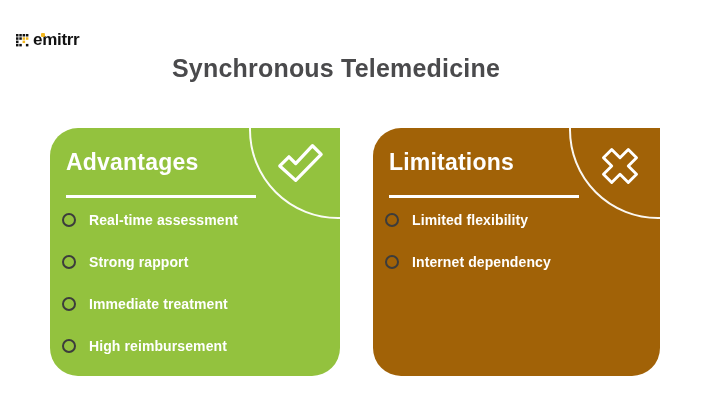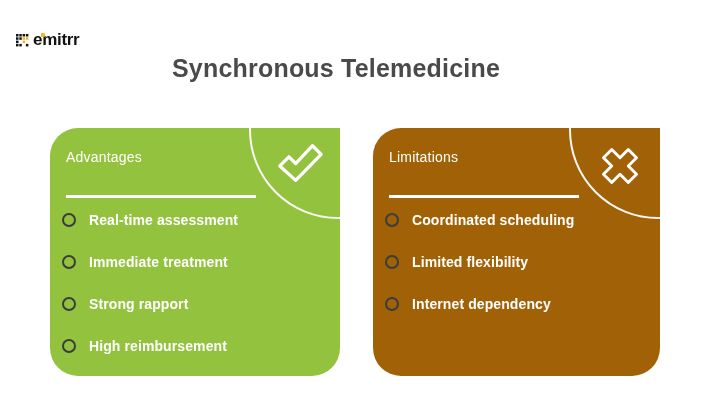--- a/index.html
+++ b/index.html
@@ -63,22 +63,22 @@
     overflow: hidden;
   }
   .card-green { left: 50px;  width: 290px; background: #93C23E; }
   .card-red   { left: 373px; width: 287px; background: #a16207; }
 
   .card h2 {
     position: absolute;
     left: 16px;
     top: 21px;
     margin: 0;
-    font-size: 14px;
-    font-weight: 400;
+    font-size: 23px;
+    font-weight: 700;
     color: #ffffff;
     letter-spacing: 0.2px;
   }
   .rule {
     position: absolute;
     left: 16px;
     top: 67px;
     width: 190px;
     height: 2.5px;
     background: #ffffff;
@@ -163,49 +163,45 @@
     </svg>
     <h2>Advantages</h2>
     <div class="rule"></div>
     <ul>
       <li>
         <span class="bullet"></span>
         <span class="item-label">Real-time assessment</span>
       </li>
       <li>
         <span class="bullet"></span>
+        <span class="item-label">Strong rapport</span>
+      </li>
+      <li>
+        <span class="bullet"></span>
         <span class="item-label">Immediate treatment</span>
-      </li>
-      <li>
-        <span class="bullet"></span>
-        <span class="item-label">Strong rapport</span>
       </li>
       <li>
         <span class="bullet"></span>
         <span class="item-label">High reimbursement</span>
       </li>
     </ul>
   </section>
 
   <section class="card card-red">
     <div class="arc"></div>
     <svg class="badge" width="54" height="54" viewBox="-2 -2 60 60" aria-hidden="true">
       <g transform="rotate(45 28 28)">
         <path d="M21.5 8.5 h13 v13 h13 v13 h-13 v13 h-13 v-13 h-13 v-13 h13 Z" fill="none" stroke="#ffffff" stroke-width="3.2" stroke-linejoin="round" stroke-linecap="round"></path>
       </g>
     </svg>
     <h2>Limitations</h2>
     <div class="rule"></div>
     <ul>
       <li>
         <span class="bullet"></span>
-        <span class="item-label">Coordinated scheduling</span>
-      </li>
-      <li>
-        <span class="bullet"></span>
         <span class="item-label">Limited flexibility</span>
       </li>
       <li>
         <span class="bullet"></span>
         <span class="item-label">Internet dependency</span>
       </li>
     </ul>
   </section>
 
 </div>

